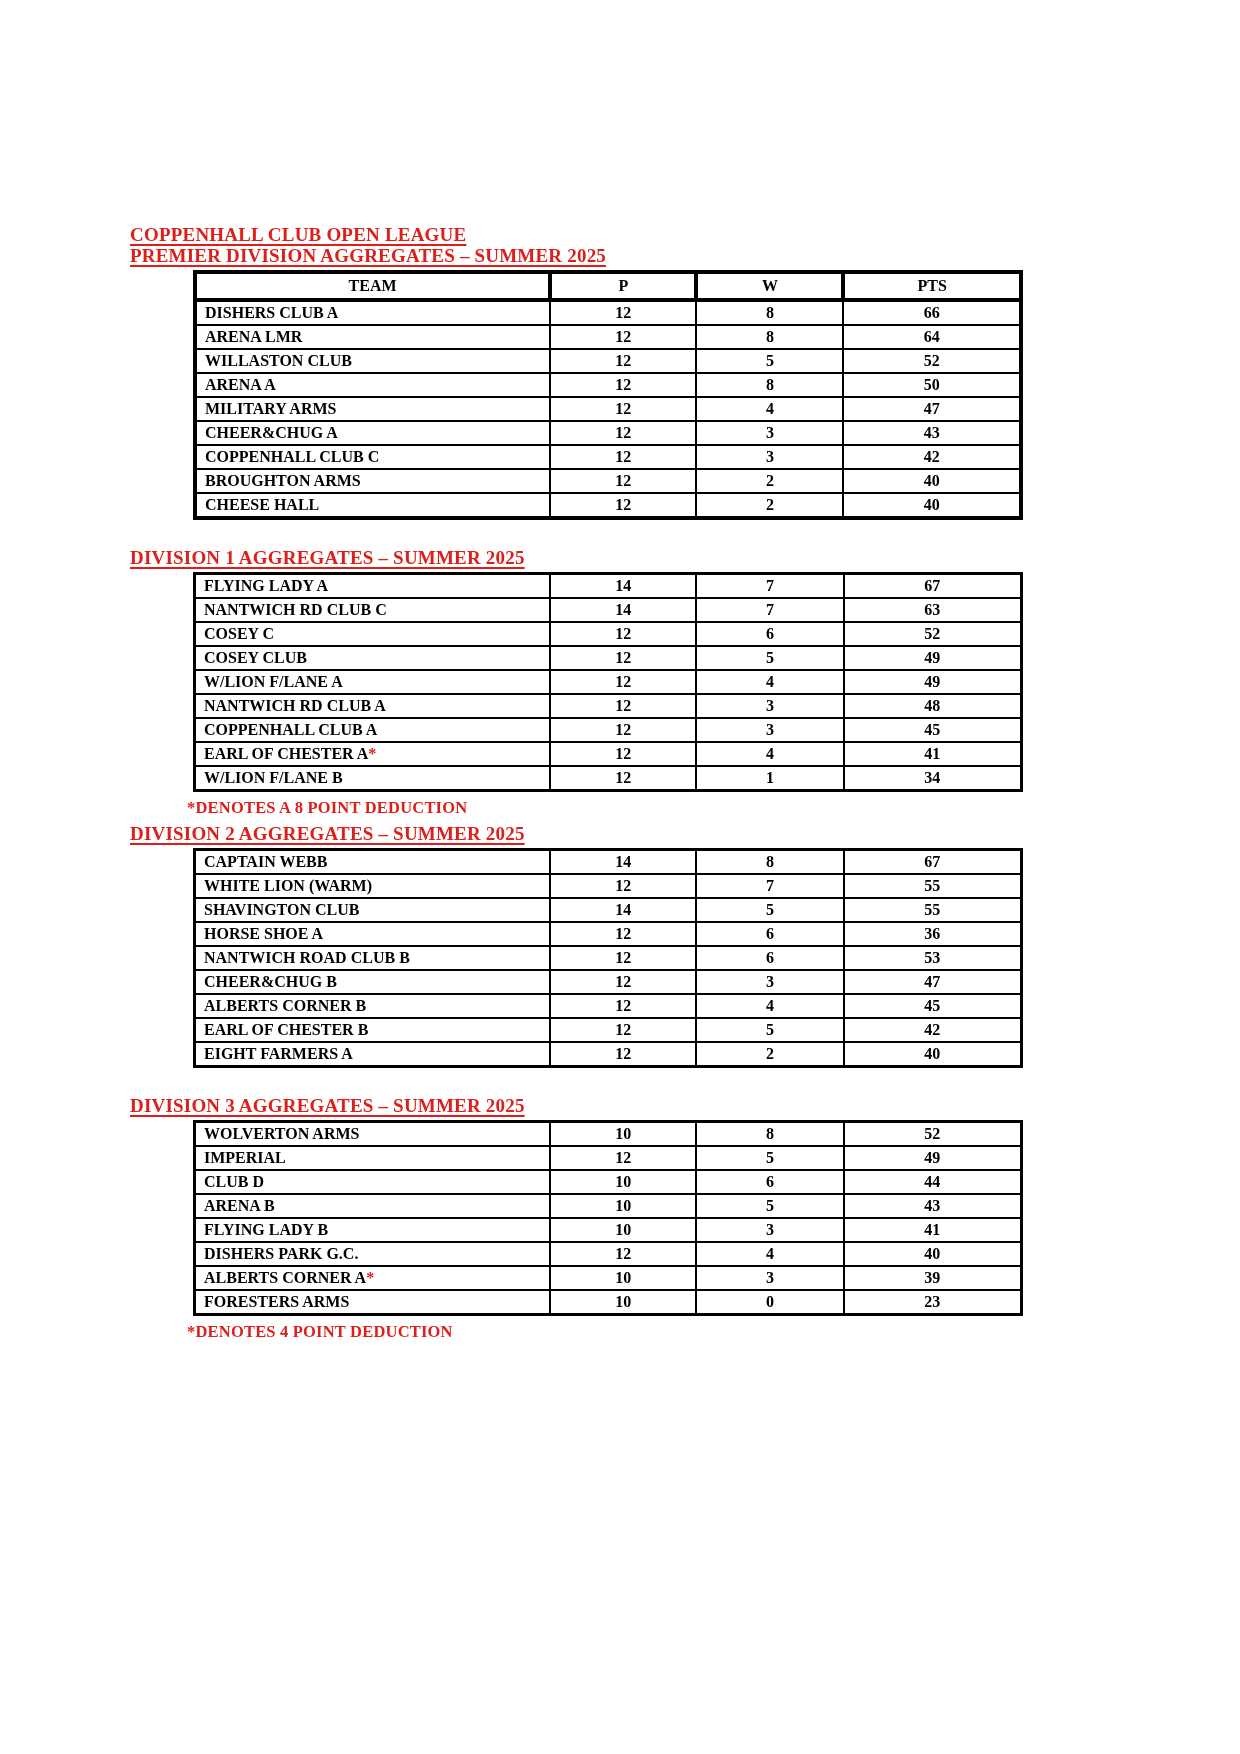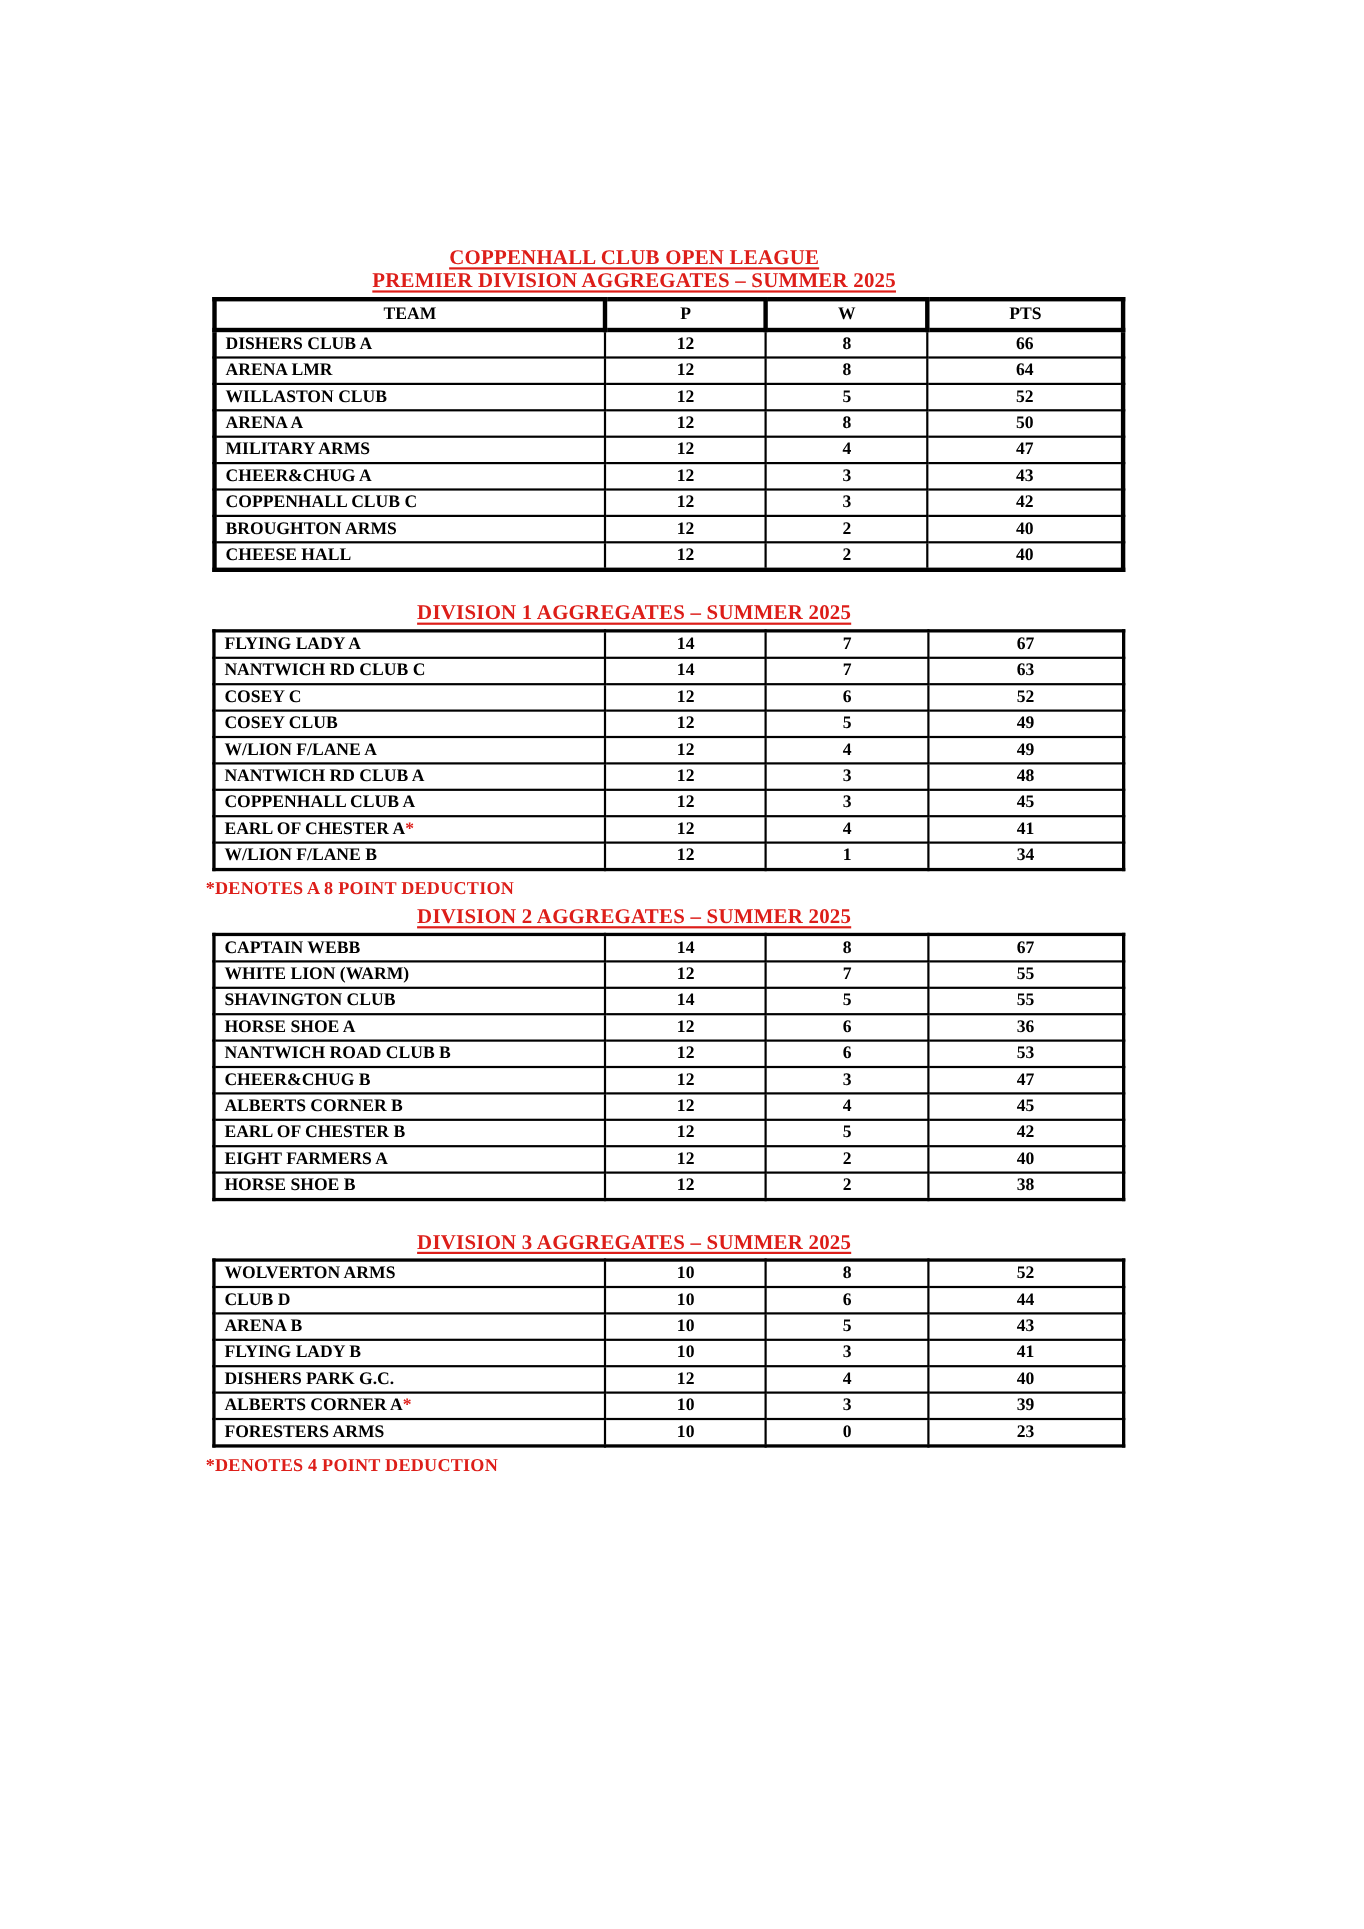--- a/index.html
+++ b/index.html
@@ -13,21 +13,21 @@
     color: #000000;
     overflow: hidden;
   }
   .content {
     position: absolute;
     top: 224px;
     left: 130px;
     width: 893px;
   }
   .doc-title, .division-heading {
-    text-align: center;
+    text-align: left;
     color: #dd1e19;
     font-size: 19px;
     line-height: 22px;
     text-decoration: underline;
     text-decoration-thickness: 2px;
     text-underline-offset: 3px;
     letter-spacing: 0.2px;
   }
   .division-heading { line-height: 20px; }
   .gap-heading { margin-top: 28px; }
@@ -281,46 +281,46 @@
             <td>12</td>
             <td>5</td>
             <td>42</td>
           </tr>
           <tr>
             <td class="team">EIGHT FARMERS A</td>
             <td>12</td>
             <td>2</td>
             <td>40</td>
           </tr>
-          <tr>
-            <td class="team">HORSE SHOE B</td>
-            <td>12</td>
-            <td>2</td>
-            <td>38</td>
-          </tr>
         </tbody>
     </table>
 
     <div class="division-heading gap-heading">DIVISION 3 AGGREGATES – SUMMER 2025</div>
 
     <table class="league division">
       <colgroup>
         <col style="width:43%">
           <col style="width:17.7%">
           <col style="width:17.8%">
           <col style="width:21.5%">
       </colgroup>
       <tbody>
           <tr>
             <td class="team">WOLVERTON ARMS</td>
             <td>10</td>
             <td>8</td>
             <td>52</td>
           </tr>
           <tr>
+            <td class="team">IMPERIAL</td>
+            <td>12</td>
+            <td>5</td>
+            <td>49</td>
+          </tr>
+          <tr>
             <td class="team">CLUB D</td>
             <td>10</td>
             <td>6</td>
             <td>44</td>
           </tr>
           <tr>
             <td class="team">ARENA B</td>
             <td>10</td>
             <td>5</td>
             <td>43</td>

